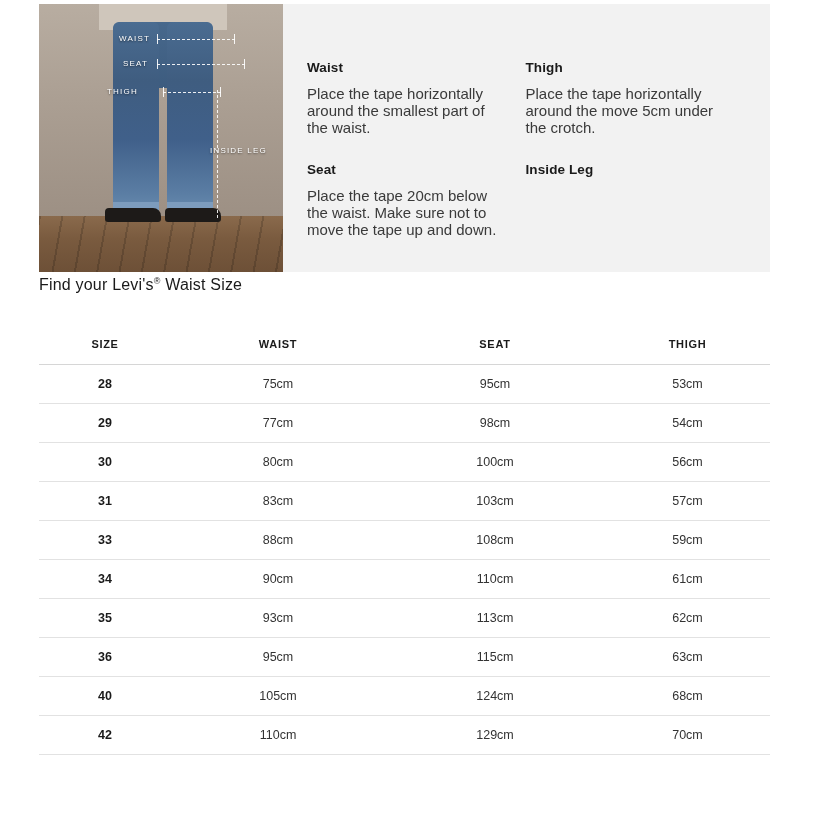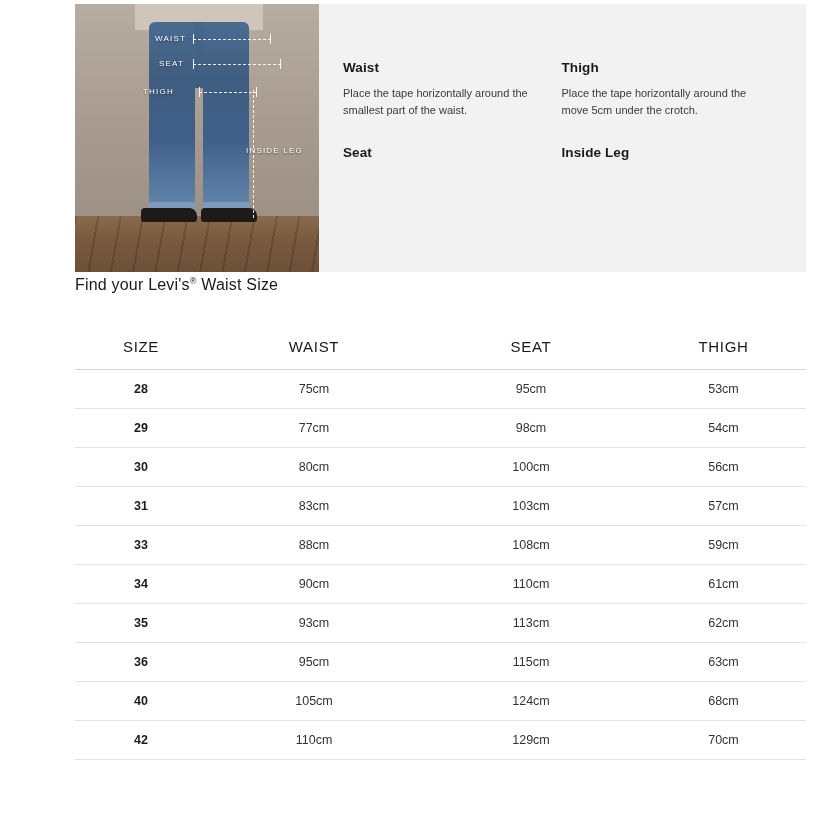--- a/index.html
+++ b/index.html
@@ -11,21 +11,20 @@
     width: 814px;
     height: 814px;
     font-family: "Liberation Sans", sans-serif;
     color: #1a1a1a;
     overflow: hidden;
   }
   .page {
     position: relative;
     width: 746px;
     height: 814px;
-    margin-left: 36px;
   }
 
   
   .info-panel {
     position: absolute;
     left: 39px;
     top: 4px;
     width: 731px;
     height: 268px;
     background: #f2f2f2;
@@ -148,21 +147,21 @@
   }
   .desc-block { margin-bottom: 26px; }
   .desc-title {
     font-size: 13.5px;
     font-weight: bold;
     color: #1a1a1a;
     margin: 0 0 10px 0;
     letter-spacing: 0.1px;
   }
   .desc-text {
-    font-size: 11px;
+    font-size: 15px;
     line-height: 17px;
     color: #3a3a3a;
     margin: 0;
   }
 
   
   .find-heading {
     position: absolute;
     left: 39px;
     top: 276px;
@@ -179,22 +178,22 @@
   
   .size-table {
     position: absolute;
     left: 39px;
     top: 330px;
     width: 731px;
     border-collapse: collapse;
     font-size: 12.5px;
   }
   .size-table th {
-    font-size: 15px;
-    font-weight: normal;
+    font-size: 11px;
+    font-weight: bold;
     color: #1a1a1a;
     padding: 8px 0 14px 0;
     letter-spacing: 0.7px;
     border-bottom: 1px solid #d6d6d6;
   }
   .size-table td {
     padding: 12px 0;
     border-bottom: 1px solid #e2e2e2;
     color: #333333;
     font-size: 12.5px;
@@ -248,20 +247,21 @@
 
     <div class="descriptions">
 
       <div class="desc-col">
         <div class="desc-block">
           <h3 class="desc-title">Waist</h3>
           <p class="desc-text">Place the tape horizontally around the smallest part of the waist.</p>
         </div>
         <div class="desc-block">
           <h3 class="desc-title">Seat</h3>
+          <p class="desc-text">Place the tape 20cm below the waist. Make sure not to move the tape up and down.</p>
         </div>
       </div>
 
       <div class="desc-col">
         <div class="desc-block">
           <h3 class="desc-title">Thigh</h3>
           <p class="desc-text">Place the tape horizontally around the move 5cm under the crotch.</p>
         </div>
         <div class="desc-block">
           <h3 class="desc-title">Inside Leg</h3>

